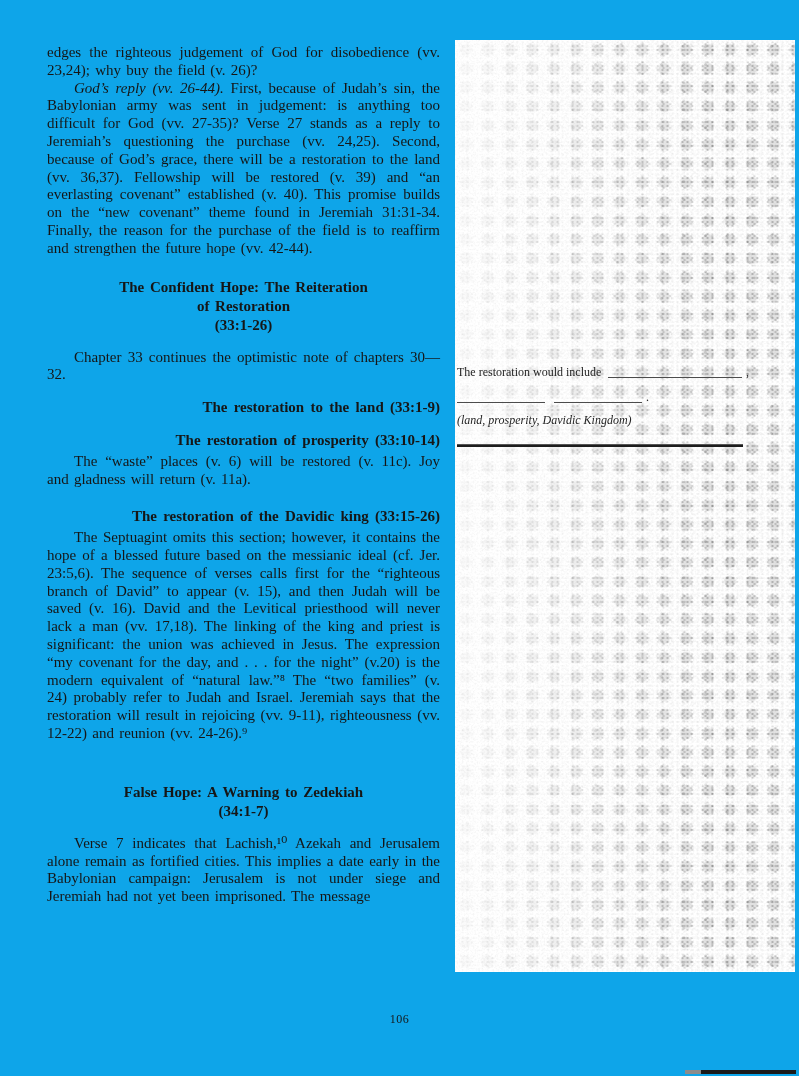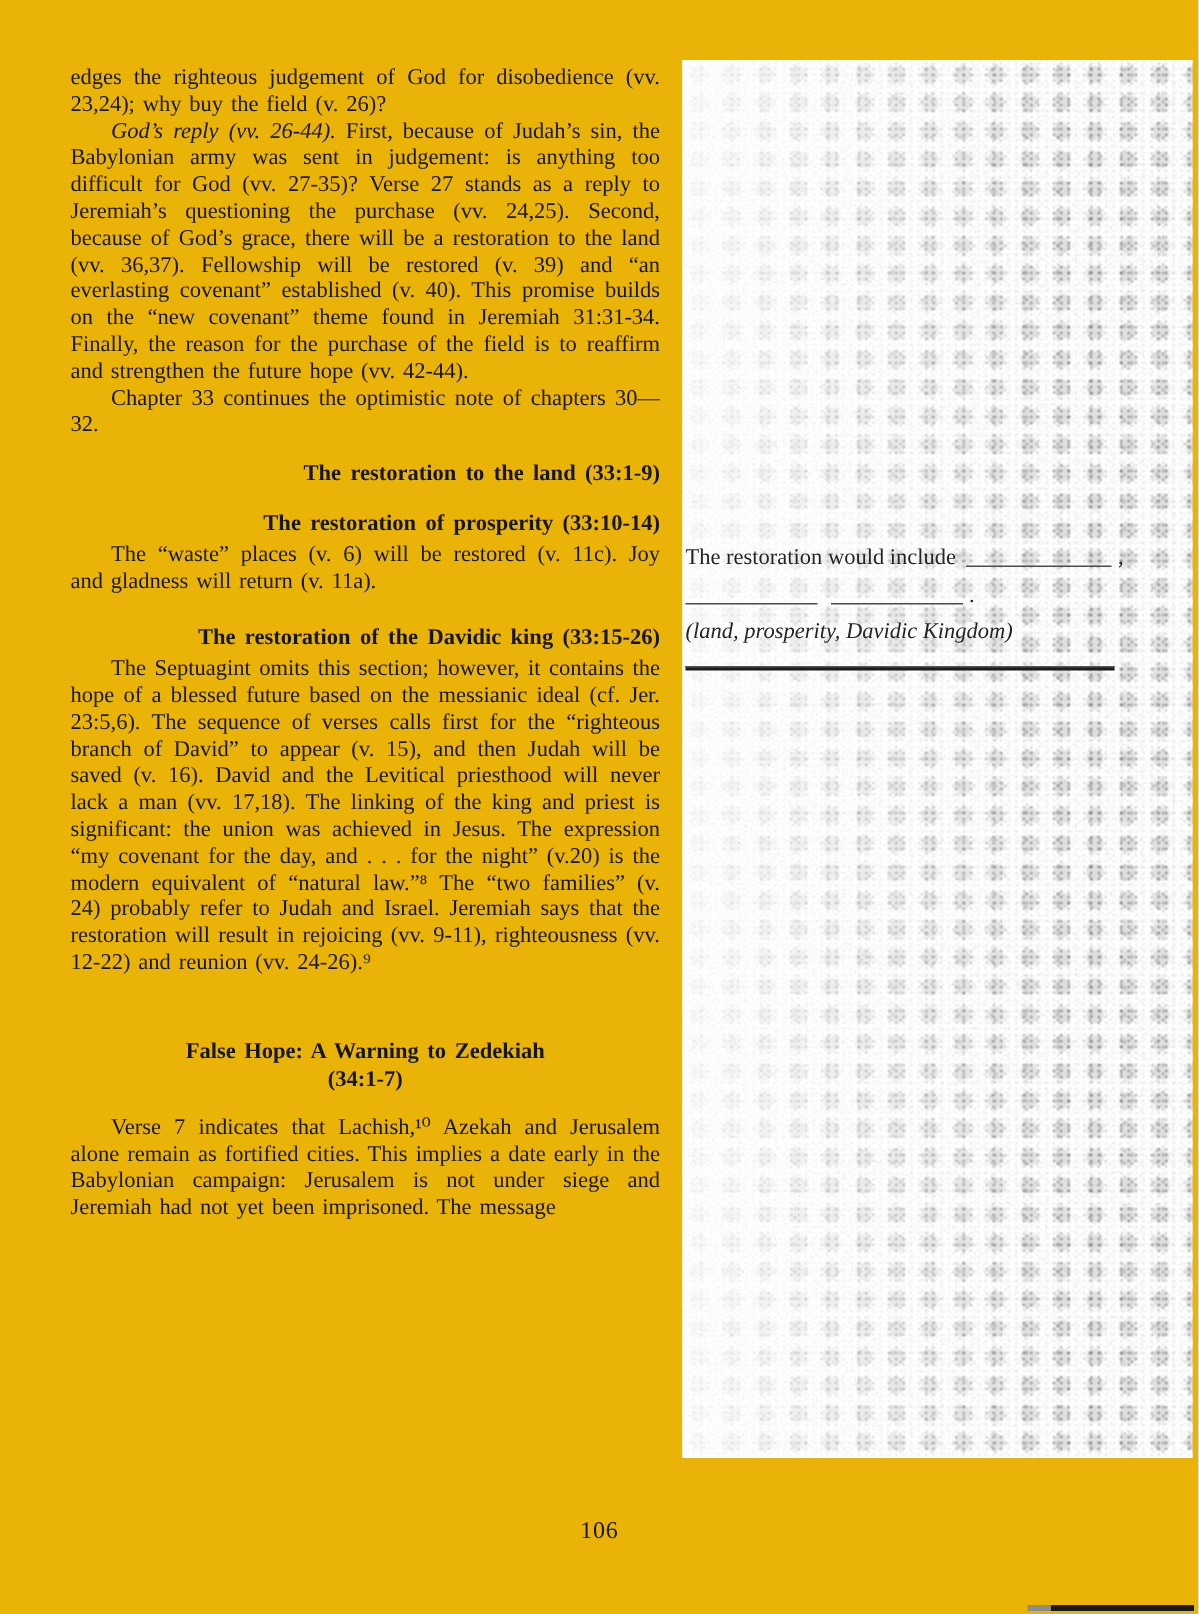--- a/index.html
+++ b/index.html
@@ -4,21 +4,21 @@
 <style>
   * { margin: 0; padding: 0; box-sizing: border-box; }
   html, body { background: #ffffff; }
   body {
     width: 799px; height: 1076px;
     position: relative;
     font-family: "Liberation Serif", "DejaVu Serif", serif;
     color: #161616;
     overflow: hidden;
   }
-  .page { position: absolute; inset: 0; background: #eab308; }
+  .page { position: absolute; inset: 0; background: #0ea5e9; }
 
   
   .left-col {
     position: absolute;
     left: 47px; top: 44px; width: 393px;
     font-size: 15px; line-height: 17.8px;
     text-align: justify;
     word-spacing: 1.5px;
   }
   .para { text-indent: 27px; }
@@ -53,21 +53,21 @@
       radial-gradient(circle, rgba(70,70,70,0.16) 4.5px, rgba(70,70,70,0.05) 6px, rgba(0,0,0,0) 7.5px);
     background-size: 100% 100%, 22px 19px, 5px 4px, 7px 6px, 11px 9px, 22px 19px;
     background-position: 0 0, 0 0, 0 0, 2px 1px, 3px 2px, 0 0;
   }
   .noise-svg { position: absolute; inset: 0; opacity: 0.45; }
 
   
   .worksheet {
     position: absolute;
     left: 457px; top: 356px; width: 292px;
-    font-size: 15px; color: #242424;
+    font-size: 12px; color: #242424;
   }
   .ws-line { display: flex; align-items: flex-end; height: 25px; }
   .ws-text { white-space: nowrap; line-height: 17px; }
   .blank {
     border-bottom: 1px solid #4c4c4c;
     height: 2px; align-self: flex-end; margin-bottom: 3px;
   }
   .grow { flex: 1 1 auto; margin-left: 7px; margin-right: 4px; }
   .grow2 { flex: 1 1 auto; margin-right: 5px; }
   .b1 { width: 88px; margin-right: 9px; }
@@ -75,39 +75,44 @@
   .ws-hint { margin-top: 7px; font-style: italic; height: 20px; }
   .ws-rule {
     margin-top: 11px; width: 286px; height: 3px;
     background: #1d1d1d;
     border-top: 1px solid #555;
   }
 
   
   .page-number {
     position: absolute; left: 0; top: 1012px; width: 799px;
-    text-align: center; font-size: 16px; letter-spacing: 0.5px;
+    text-align: center; font-size: 12px; letter-spacing: 0.5px;
   }
   .corner-mark {
     position: absolute; left: 685px; top: 1070px;
     width: 111px; height: 4px;
     background: linear-gradient(to right, #8c8c8c 0, #8c8c8c 16px, #1a1a1a 16px);
   }
 </style>
 </head>
 <body>
 
 <div class="page">
 
   <div class="left-col">
 
     <p class="para noindent">edges the righteous judgement of God for disobedience (vv. 23,24); why buy the field (v. 26)?</p>
 
     <p class="para"><span class="lead-italic">God’s reply (vv. 26-44).</span><span> First, because of Judah’s sin, the Babylonian army was sent in judgement: is anything too difficult for God (vv. 27-35)? Verse 27 stands as a reply to Jeremiah’s questioning the purchase (vv. 24,25). Second, because of God’s grace, there will be a restoration to the land (vv. 36,37). Fellowship will be restored (v. 39) and “an everlasting covenant” established (v. 40). This promise builds on the “new covenant” theme found in Jeremiah 31:31-34. Finally, the reason for the purchase of the field is to reaffirm and strengthen the future hope (vv. 42-44).</span></p>
 
+    <div class="center-head">
+      <div>The Confident Hope: The Reiteration</div>
+      <div>of Restoration</div>
+      <div class="head-gap-after">(33:1-26)</div>
+    </div>
 
     <p class="para">Chapter 33 continues the optimistic note of chapters 30—32.</p>
 
     <div class="subhead">The restoration to the land (33:1-9)</div>
 
     <div class="subhead">The restoration of prosperity (33:10-14)</div>
     <p class="para body-after-head">The “waste” places (v. 6) will be restored (v. 11c). Joy and gladness will return (v. 11a).</p>
 
     <div class="subhead mt-lg">The restoration of the Davidic king (33:15-26)</div>
     <p class="para body-after-head">The Septuagint omits this section; however, it contains the hope of a blessed future based on the messianic ideal (cf. Jer. 23:5,6). The sequence of verses calls first for the “righteous branch of David” to appear (v. 15), and then Judah will be saved (v. 16). David and the Levitical priesthood will never lack a man (vv. 17,18). The linking of the king and priest is significant: the union was achieved in Jesus. The expression “my covenant for the day, and . . . for the night” (v.20) is the modern equivalent of “natural law.”⁸ The “two families” (v. 24) probably refer to Judah and Israel. Jeremiah says that the restoration will result in rejoicing (vv. 9-11), righteousness (vv. 12-22) and reunion (vv. 24-26).⁹</p>

